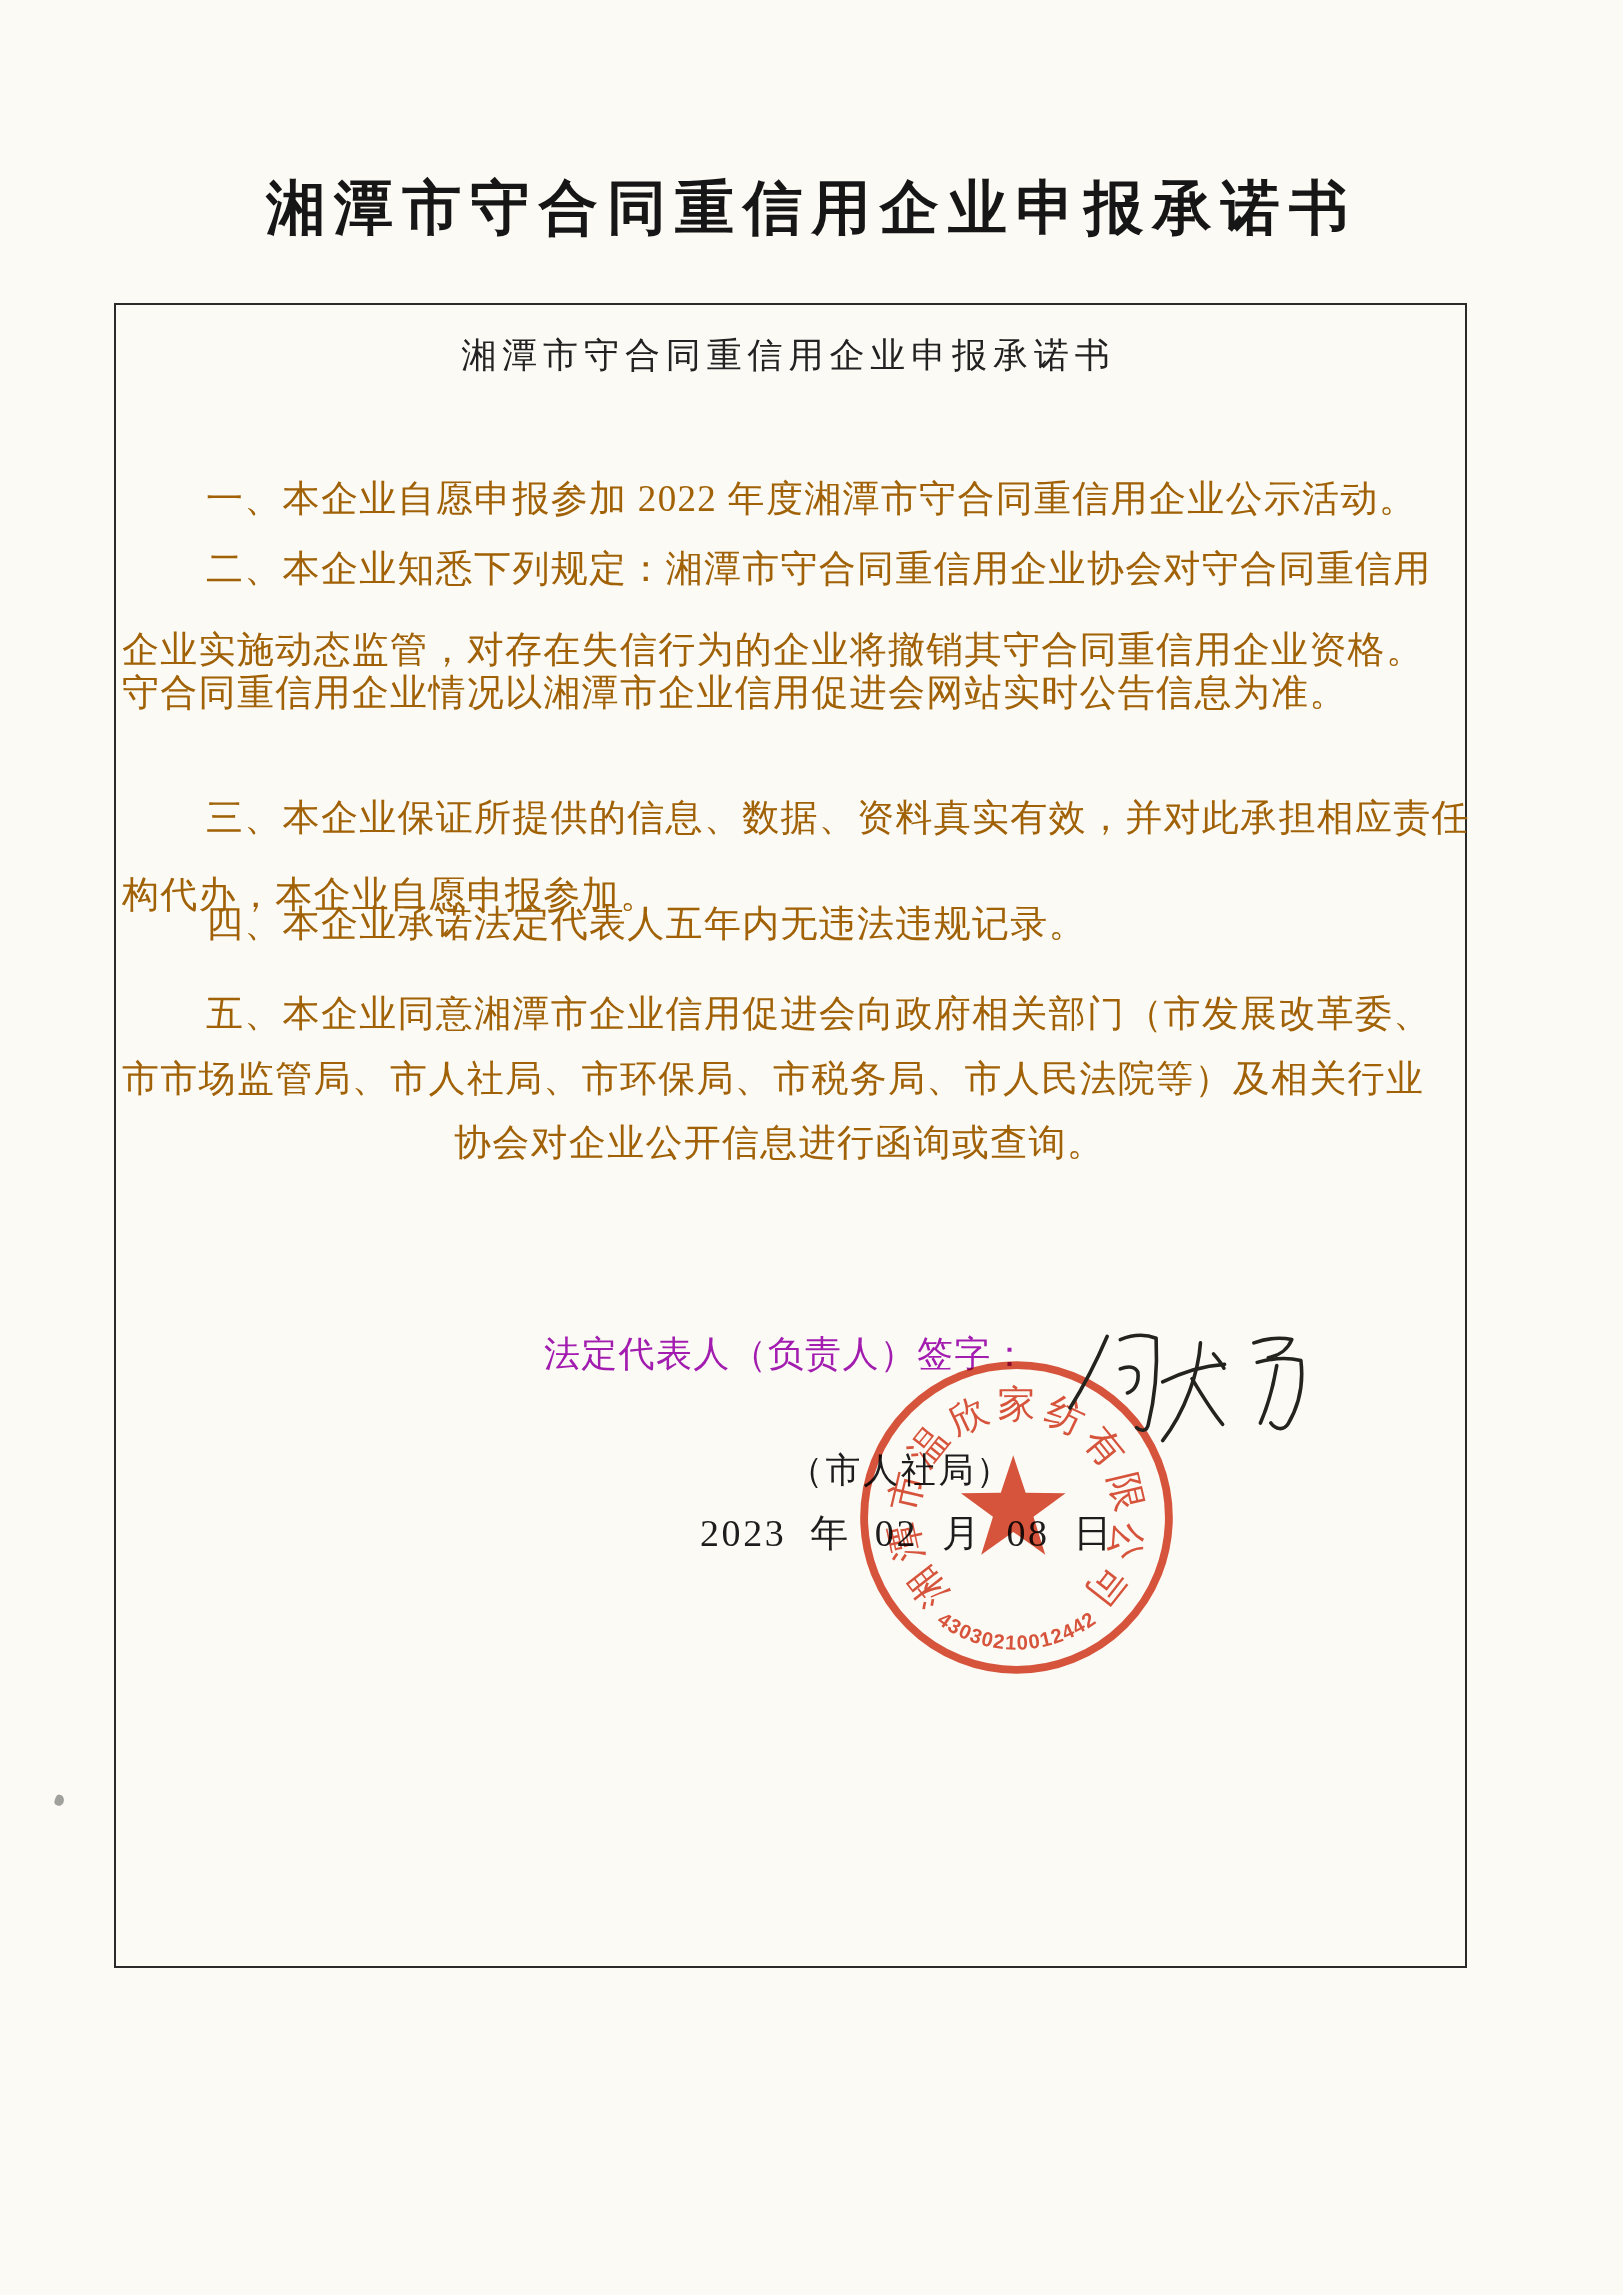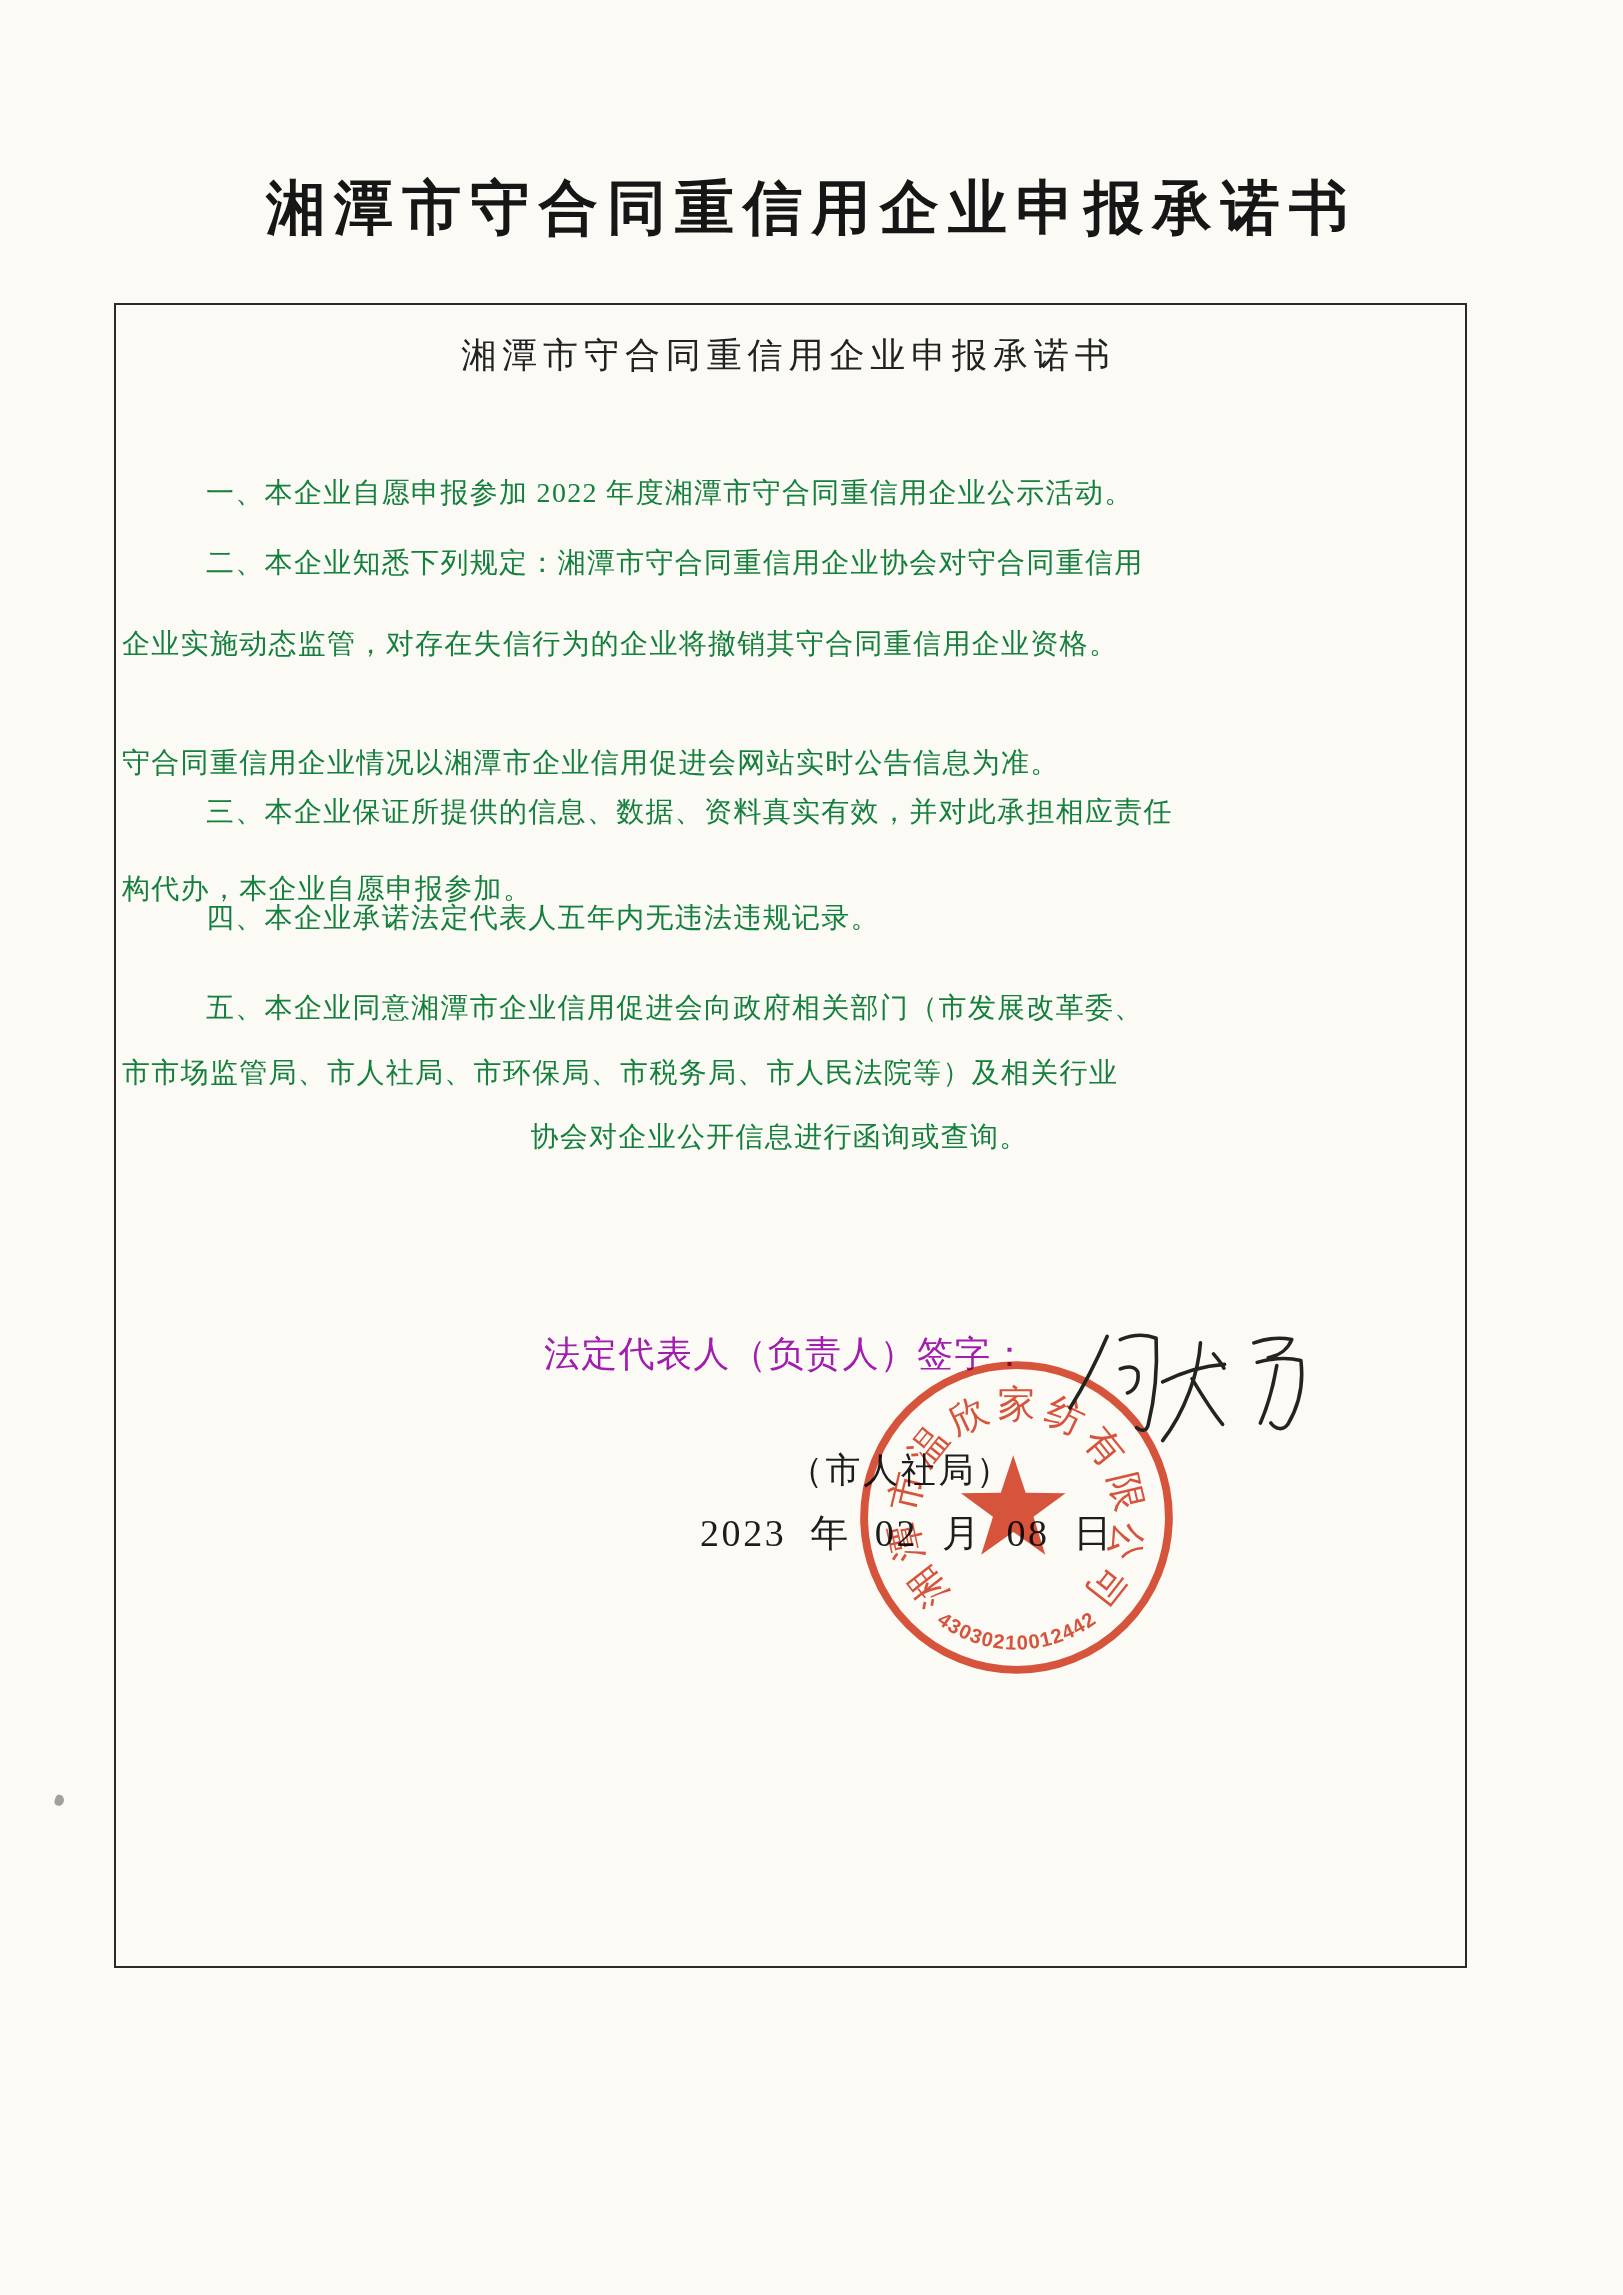--- a/index.html
+++ b/index.html
@@ -32,24 +32,24 @@
     top:332px;left:114px;width:1349px;
     text-align:center;
     font-size:35px;
     letter-spacing:5.9px;
     color:#222;
   }
   .body-line{
     position:absolute;
     left:122px;
     width:1315px;
-    font-size:28px;
+    font-size:37px;
     letter-spacing:1.3px;
     white-space:nowrap;
-    color:#15803d;
+    color:#a16207;
   }
   .body-line.indent{ padding-left:84px; }
   .sig-label{
     position:absolute;
     left:544px;top:1330px;
     font-size:36px;
     letter-spacing:1.3px;
     color:#a21caf;
     white-space:nowrap;
   }
@@ -98,21 +98,21 @@
 <div class="page-title">湘潭市守合同重信用企业申报承诺书</div>
 
 <div class="doc-box"></div>
 
 <div class="inner-title">湘潭市守合同重信用企业申报承诺书</div>
 
 <div id="body-lines">
     <div class="body-line indent" style="top: 474px;">一、本企业自愿申报参加 2022 年度湘潭市守合同重信用企业公示活动。</div>
     <div class="body-line indent" style="top: 544px;">二、本企业知悉下列规定：湘潭市守合同重信用企业协会对守合同重信用</div>
     <div class="body-line" style="top: 625px;">企业实施动态监管，对存在失信行为的企业将撤销其守合同重信用企业资格。</div>
-    <div class="body-line" style="top: 744px;">守合同重信用企业情况以湘潭市企业信用促进会网站实时公告信息为准。</div>
+    <div class="body-line" style="top: 668px;">守合同重信用企业情况以湘潭市企业信用促进会网站实时公告信息为准。</div>
     <div class="body-line indent" style="top: 793px;">三、本企业保证所提供的信息、数据、资料真实有效，并对此承担相应责任</div>
     <div class="body-line" style="top: 870px;">构代办，本企业自愿申报参加。</div>
     <div class="body-line indent" style="top: 899px;">四、本企业承诺法定代表人五年内无违法违规记录。</div>
     <div class="body-line indent" style="top: 989px;">五、本企业同意湘潭市企业信用促进会向政府相关部门（市发展改革委、</div>
     <div class="body-line" style="top: 1054px;">市市场监管局、市人社局、市环保局、市税务局、市人民法院等）及相关行业</div>
     <div class="body-line" style="top: 1118px; text-align: center;">协会对企业公开信息进行函询或查询。</div>
   </div>
 
 <div class="sig-label">法定代表人（负责人）签字：</div>
 <div class="seal-note">（市人社局）</div>

